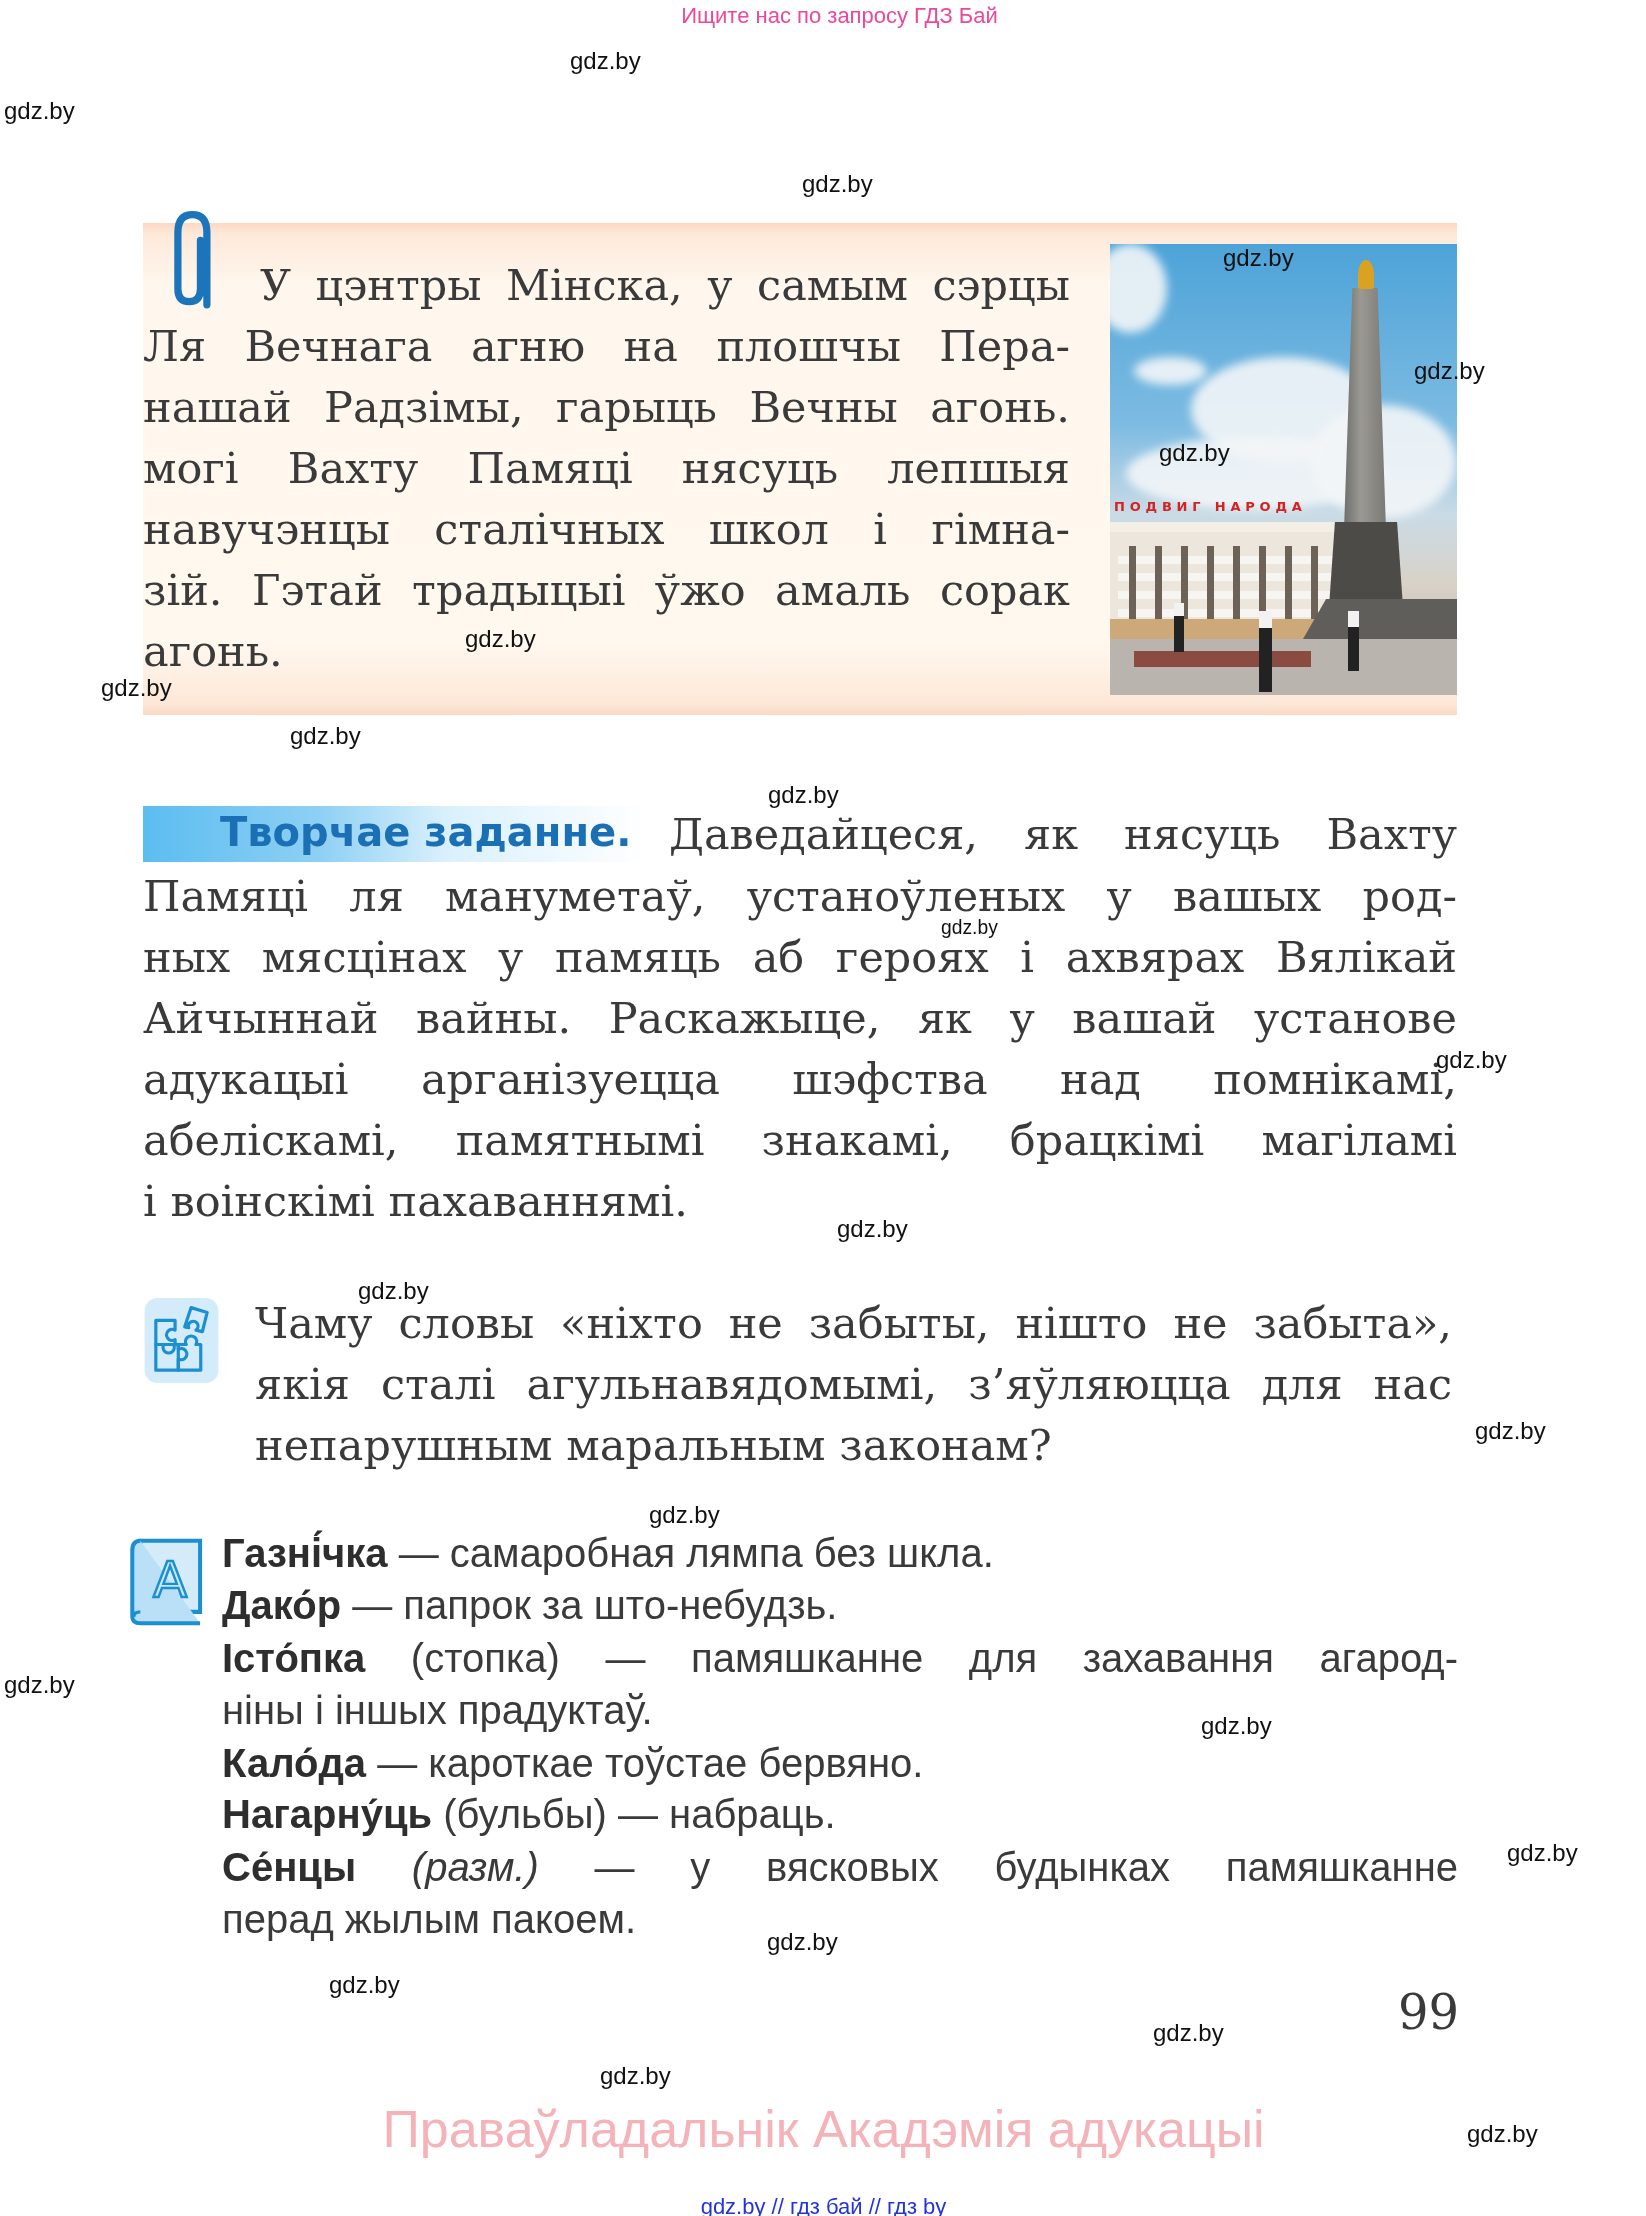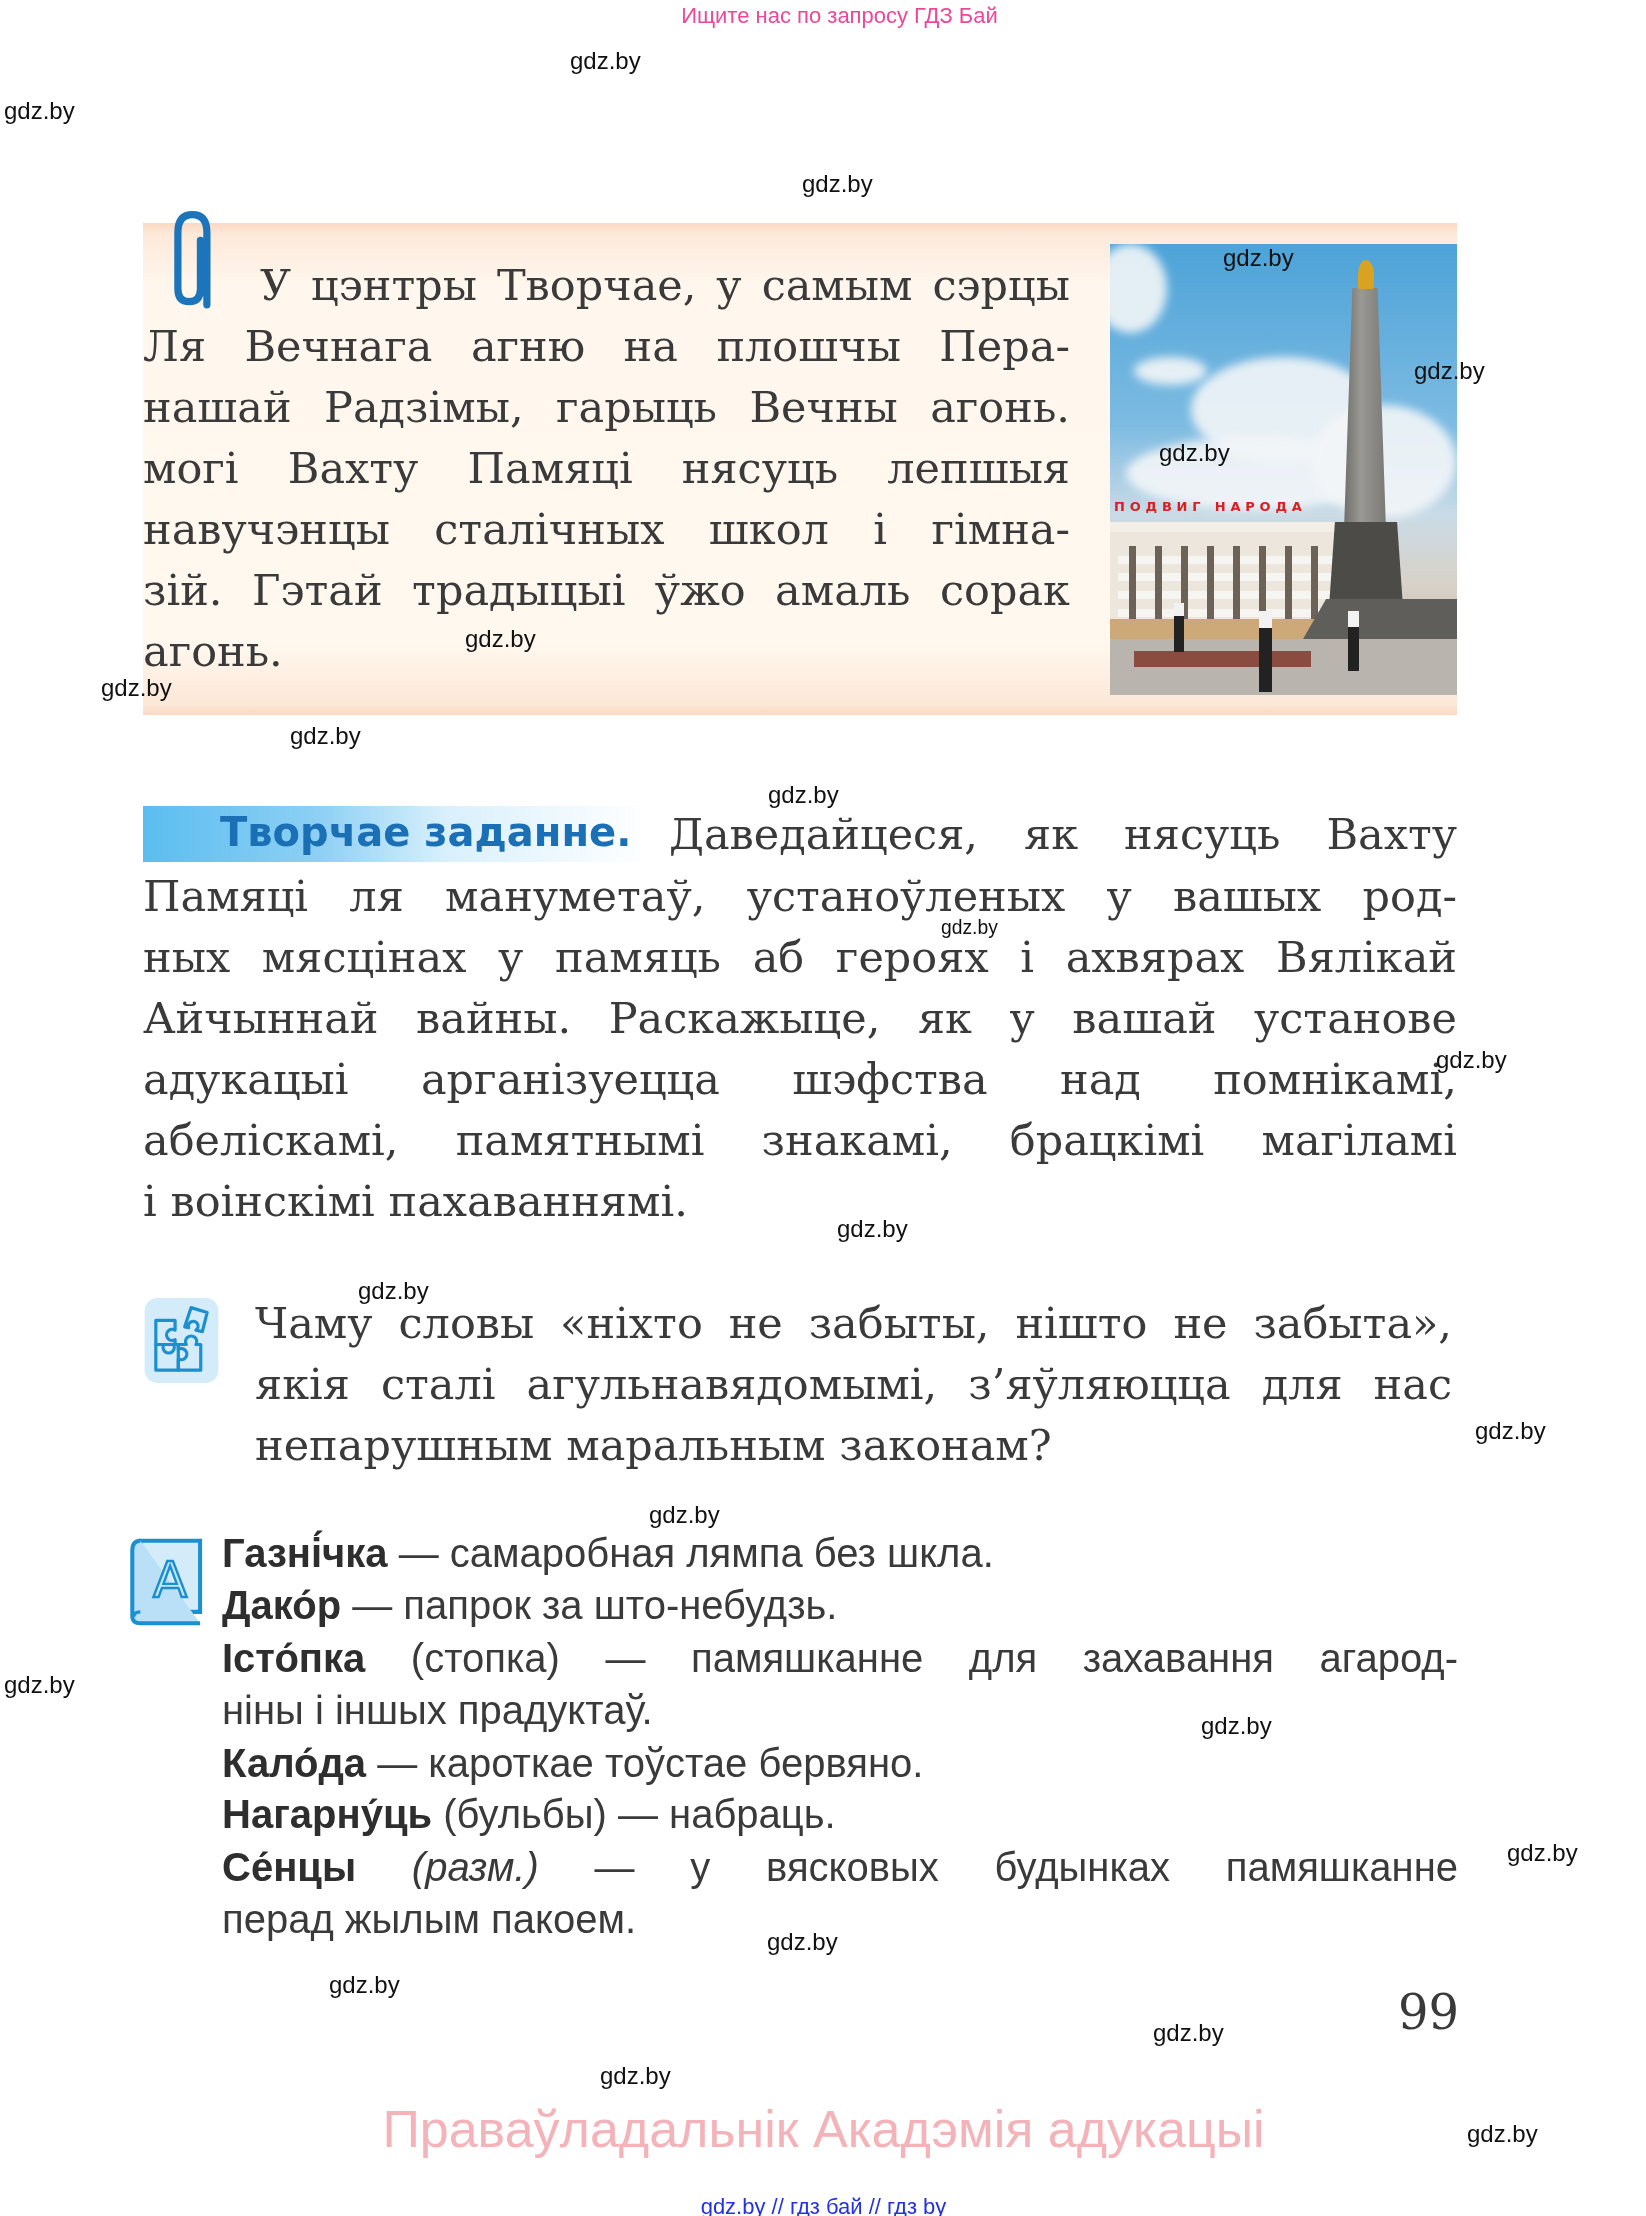--- a/index.html
+++ b/index.html
@@ -40,21 +40,21 @@
 <span class="wm" style="left:4px;top:97px">gdz.by</span>
 <span class="wm" style="left:802px;top:170px">gdz.by</span>
 
 <div class="info-box"></div>
 
 <svg class="abs" style="left:165px;top:208px" width="58" height="105" viewBox="0 0 72 130">
   <path d="M52 120 L52 30 Q52 8 34 8 Q16 8 16 30 L16 100 Q16 116 30 116 Q44 116 44 100 L44 40" fill="none" stroke="#1c74bb" stroke-width="9" stroke-linecap="round"></path>
 </svg>
 
 <div class="para" style="left:143px;top:255px;width:927px;">
-  <span class="line" style="padding-left:117px;">У цэнтры Творчае, у самым сэрцы</span>
+  <span class="line" style="padding-left:117px;">У цэнтры Мінска, у самым сэрцы</span>
   <span class="line">Ля Вечнага агню на плошчы Пера-</span>
   <span class="line">нашай Радзімы, гарыць Вечны агонь.</span>
   <span class="line">могі Вахту Памяці нясуць лепшыя</span>
   <span class="line">навучэнцы сталічных школ і гімна-</span>
   <span class="line">зій. Гэтай традыцыі ўжо амаль сорак</span>
   <span class="line" style="text-align-last:left;">агонь.</span>
 </div>
 
 <div class="photo">
   <div class="cloud" style="left:-16px;top:0px;width:73px;height:89px"></div>

